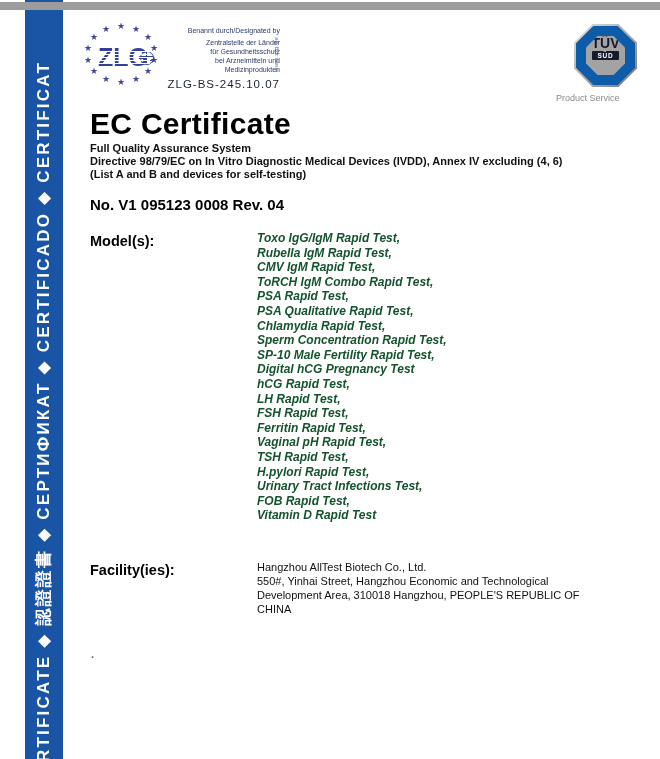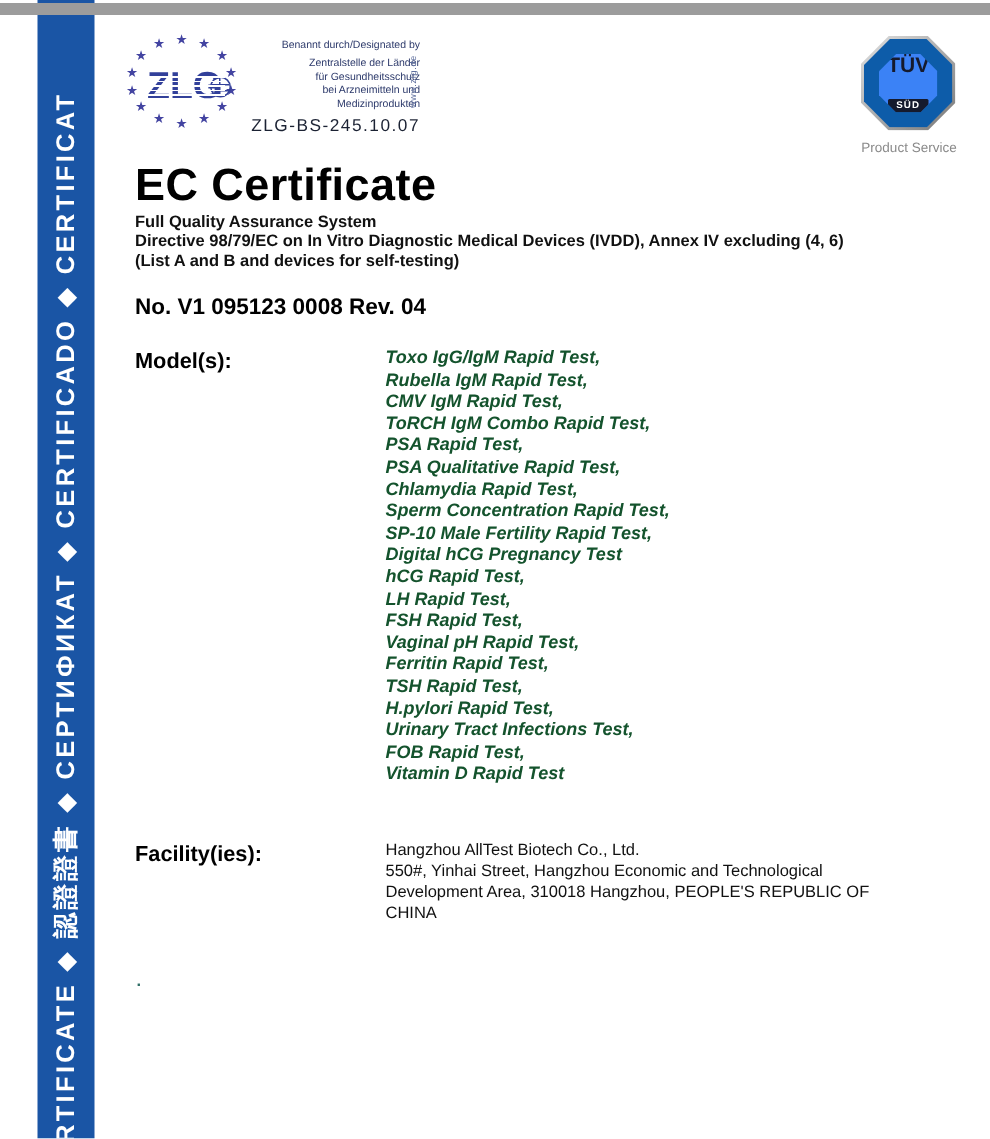--- a/index.html
+++ b/index.html
@@ -49,26 +49,26 @@
   .zlg-www{
     left:273px;top:72px;transform:rotate(-90deg);transform-origin:0 0;
     font-size:6px;color:#5f6f9e;white-space:nowrap;letter-spacing:.5px;
   }
 
   
   .tuv{left:574px;top:24px;width:63px;height:63px;}
   .oct{position:absolute;clip-path:polygon(29.3% 0,70.7% 0,100% 29.3%,100% 70.7%,70.7% 100%,29.3% 100%,0 70.7%,0 29.3%);}
   .oct-rim{left:0;top:0;width:63px;height:63px;background:linear-gradient(135deg,#e2e2e2,#777777);}
   .oct-blue{left:2px;top:2px;width:59px;height:59px;background:#0d5ca9;}
-  .oct-white{left:12px;top:12px;width:39px;height:39px;background:#3b82f6;
-    display:flex;flex-direction:column;align-items:center;justify-content:space-between;}
+  .oct-white{left:12px;top:12px;width:39px;height:39px;background:#a3a3a3;
+    display:flex;flex-direction:column;align-items:center;justify-content:flex-start;}
   .tuv-top{font-size:14px;font-weight:800;color:#151a2d;line-height:14px;letter-spacing:0;}
   .tuv-bar{margin-top:1px;width:27px;height:9px;background:#151a2d;color:#ffffff;
     font-size:6.5px;font-weight:bold;letter-spacing:.8px;text-align:center;line-height:9px;border-radius:1px;}
-  .tuv-caption{left:556px;top:93px;width:100px;text-align:center;font-size:9px;color:#8a8a8a;}
+  .tuv-caption{left:556px;top:93px;width:100px;font-size:9px;color:#8a8a8a;}
 
   
   .title{left:90px;top:107px;font-size:30px;font-weight:bold;color:#000;letter-spacing:.3px;white-space:nowrap;}
   .subtitles{left:90px;top:142px;font-size:11px;color:#111;line-height:12.8px;white-space:nowrap;font-weight:bold;}
   .cert-no{left:90px;top:196px;font-size:15px;font-weight:bold;color:#000;white-space:nowrap;}
 
   .label{font-size:14.5px;font-weight:bold;color:#000;white-space:nowrap;}
   .models-label{left:90px;top:233px;}
   .models-list{left:257px;top:231px;font-size:12px;font-weight:bold;color:#14532d;line-height:14.6px;white-space:nowrap;font-style:italic;}
 
@@ -146,22 +146,22 @@
   <div>ToRCH IgM Combo Rapid Test,</div>
   <div>PSA Rapid Test,</div>
   <div>PSA Qualitative Rapid Test,</div>
   <div>Chlamydia Rapid Test,</div>
   <div>Sperm Concentration Rapid Test,</div>
   <div>SP-10 Male Fertility Rapid Test,</div>
   <div>Digital hCG Pregnancy Test</div>
   <div>hCG Rapid Test,</div>
   <div>LH Rapid Test,</div>
   <div>FSH Rapid Test,</div>
+  <div>Ferritin Rapid Test,</div>
   <div>Vaginal pH Rapid Test,</div>
-  <div>Ferritin Rapid Test,</div>
   <div>TSH Rapid Test,</div>
   <div>H.pylori Rapid Test,</div>
   <div>Urinary Tract Infections Test,</div>
   <div>FOB Rapid Test,</div>
   <div>Vitamin D Rapid Test</div>
 </div>
 
 <div class="abs label facility-label">Facility(ies):</div>
 <div class="abs facility-lines">
   <div>Hangzhou AllTest Biotech Co., Ltd.</div>

